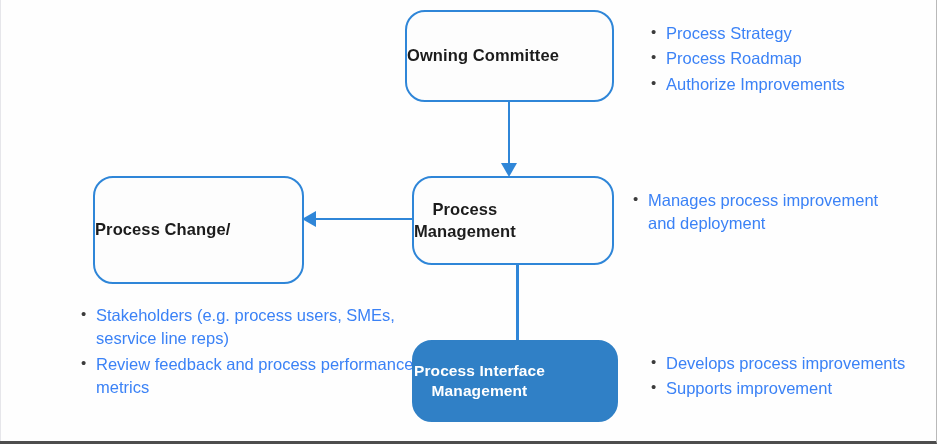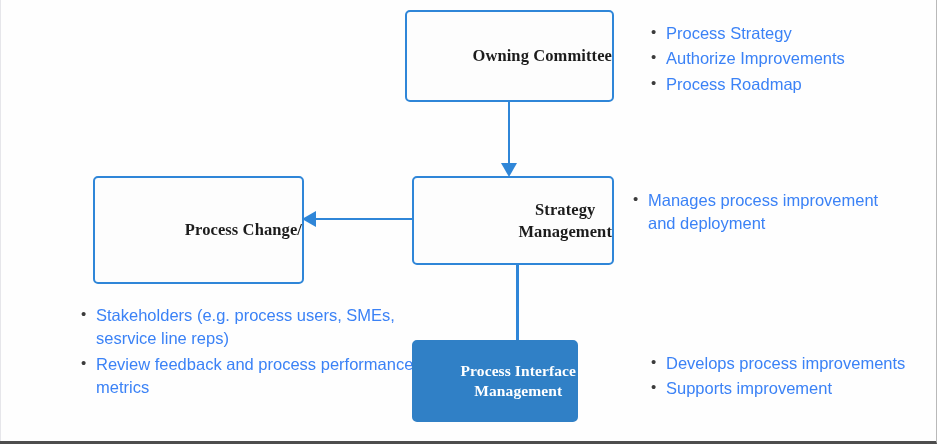--- a/index.html
+++ b/index.html
@@ -27,27 +27,26 @@
     width: 1px;
     height: 444px;
     background: #e6e6ea;
   }
   
   .node {
     position: absolute;
     box-sizing: border-box;
     display: flex;
     align-items: center;
-    justify-content: flex-end;
+    justify-content: flex-start;
     text-align: center;
-    border-radius: 5px;
+    border-radius: 20px;
     font-weight: bold;
     letter-spacing: 0.1px;
     line-height: 1.28;
-    font-family: Liberation Serif, serif;
   }
   .node-outline {
     background: #fdfdfd;
     border: 2px solid #2f86d8;
     color: #1c1c1c;
   }
   .node-filled {
     background: #3080c6;
     border: 2px solid #3080c6;
     color: #ffffff;
@@ -62,21 +61,21 @@
     width: 202px; height: 89px;
     font-size: 16.5px;
   }
   #node-process-change-panel {
     left: 93px;   top: 176px;
     width: 211px; height: 108px;
     font-size: 16.5px;
   }
   #node-process-interface-management {
     left: 412px;  top: 340px;
-    width: 166px; height: 82px;
+    width: 206px; height: 82px;
     font-size: 15.5px;
   }
   
   .conn {
     position: absolute;
     background: #2f86d8;
   }
   #conn-committee-to-management-line {
     left: 508px;
     top: 102px;
@@ -148,30 +147,30 @@
 <div id="canvas">
 
   <div id="frame-left-edge"></div>
 
   <div class="node node-outline" id="node-owning-committee">
     <span>Owning Committee</span>
   </div>
 
   <ul class="bullets" id="bullets-owning-committee">
     <li>Process Strategy</li>
+    <li>Process Roadmap</li>
     <li>Authorize Improvements</li>
-    <li>Process Roadmap</li>
   </ul>
 
   <div class="conn" id="conn-committee-to-management-line"></div>
   <div id="conn-committee-to-management-arrow"></div>
 
   <div class="node node-outline" id="node-process-management">
     <span>
-      <span>Strategy</span><br>
+      <span>Process</span><br>
       <span>Management</span>
     </span>
   </div>
 
   <ul class="bullets" id="bullets-process-management">
     <li>Manages process improvement and deployment</li>
   </ul>
 
   <div class="conn" id="conn-management-to-panel-line"></div>
   <div id="conn-management-to-panel-arrow"></div>

